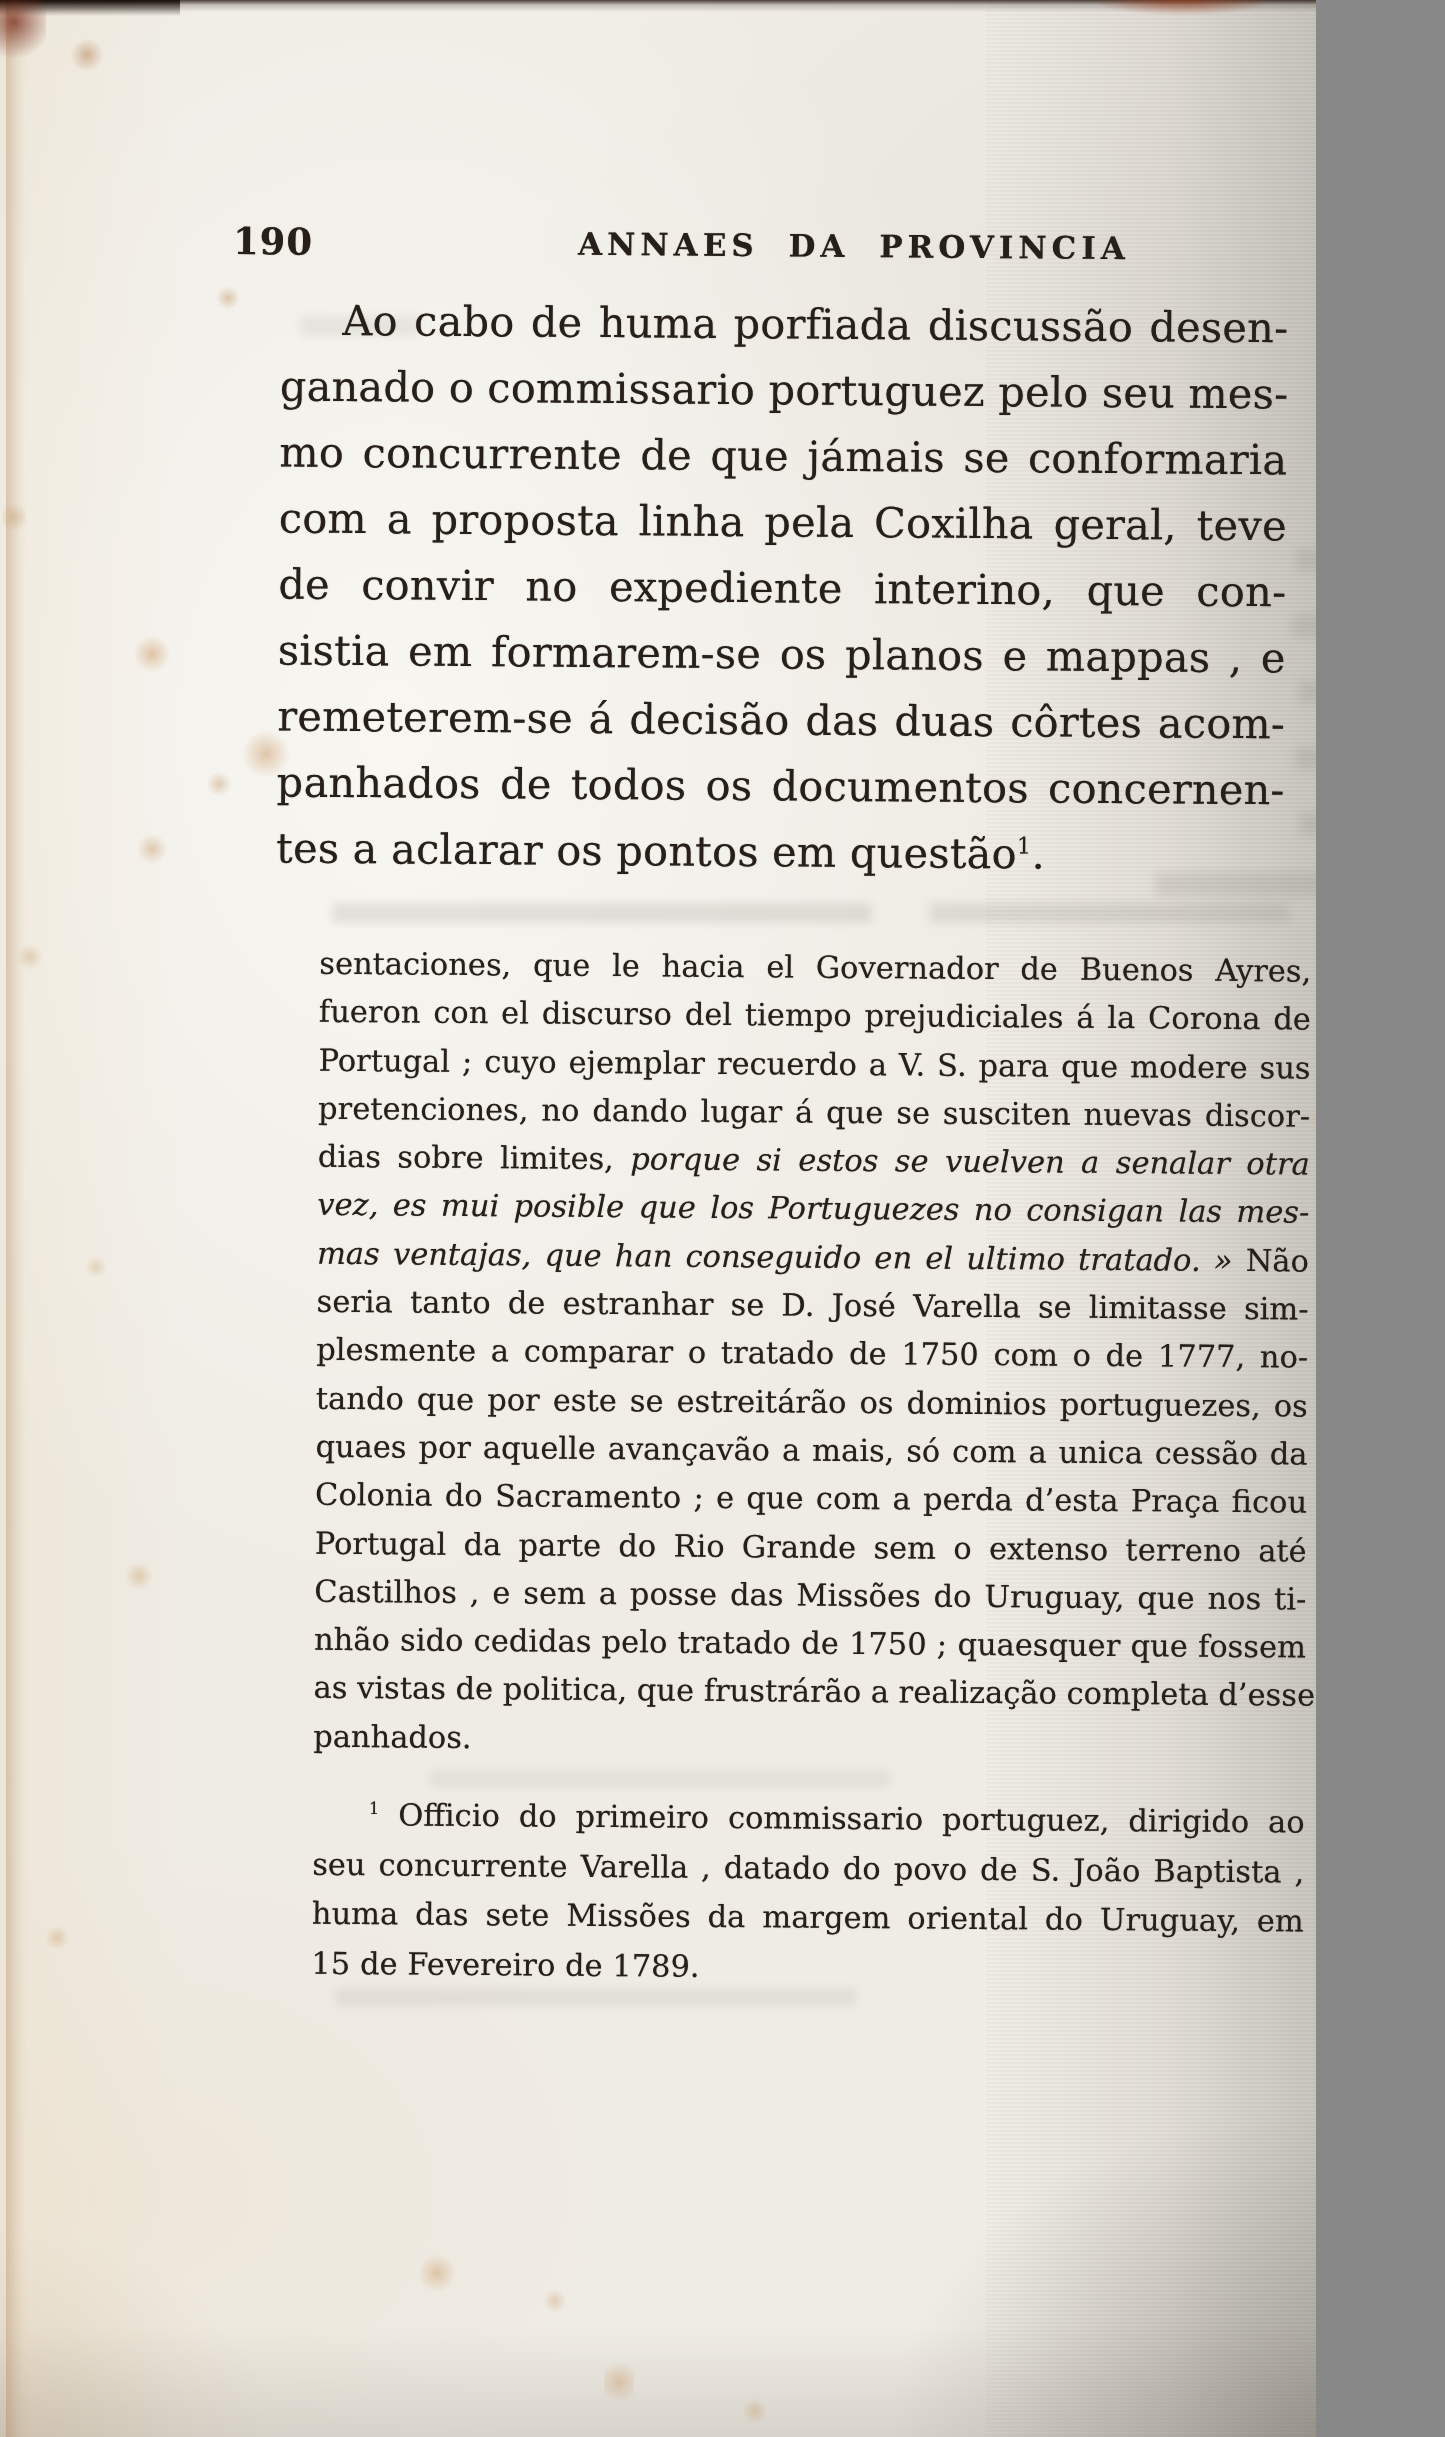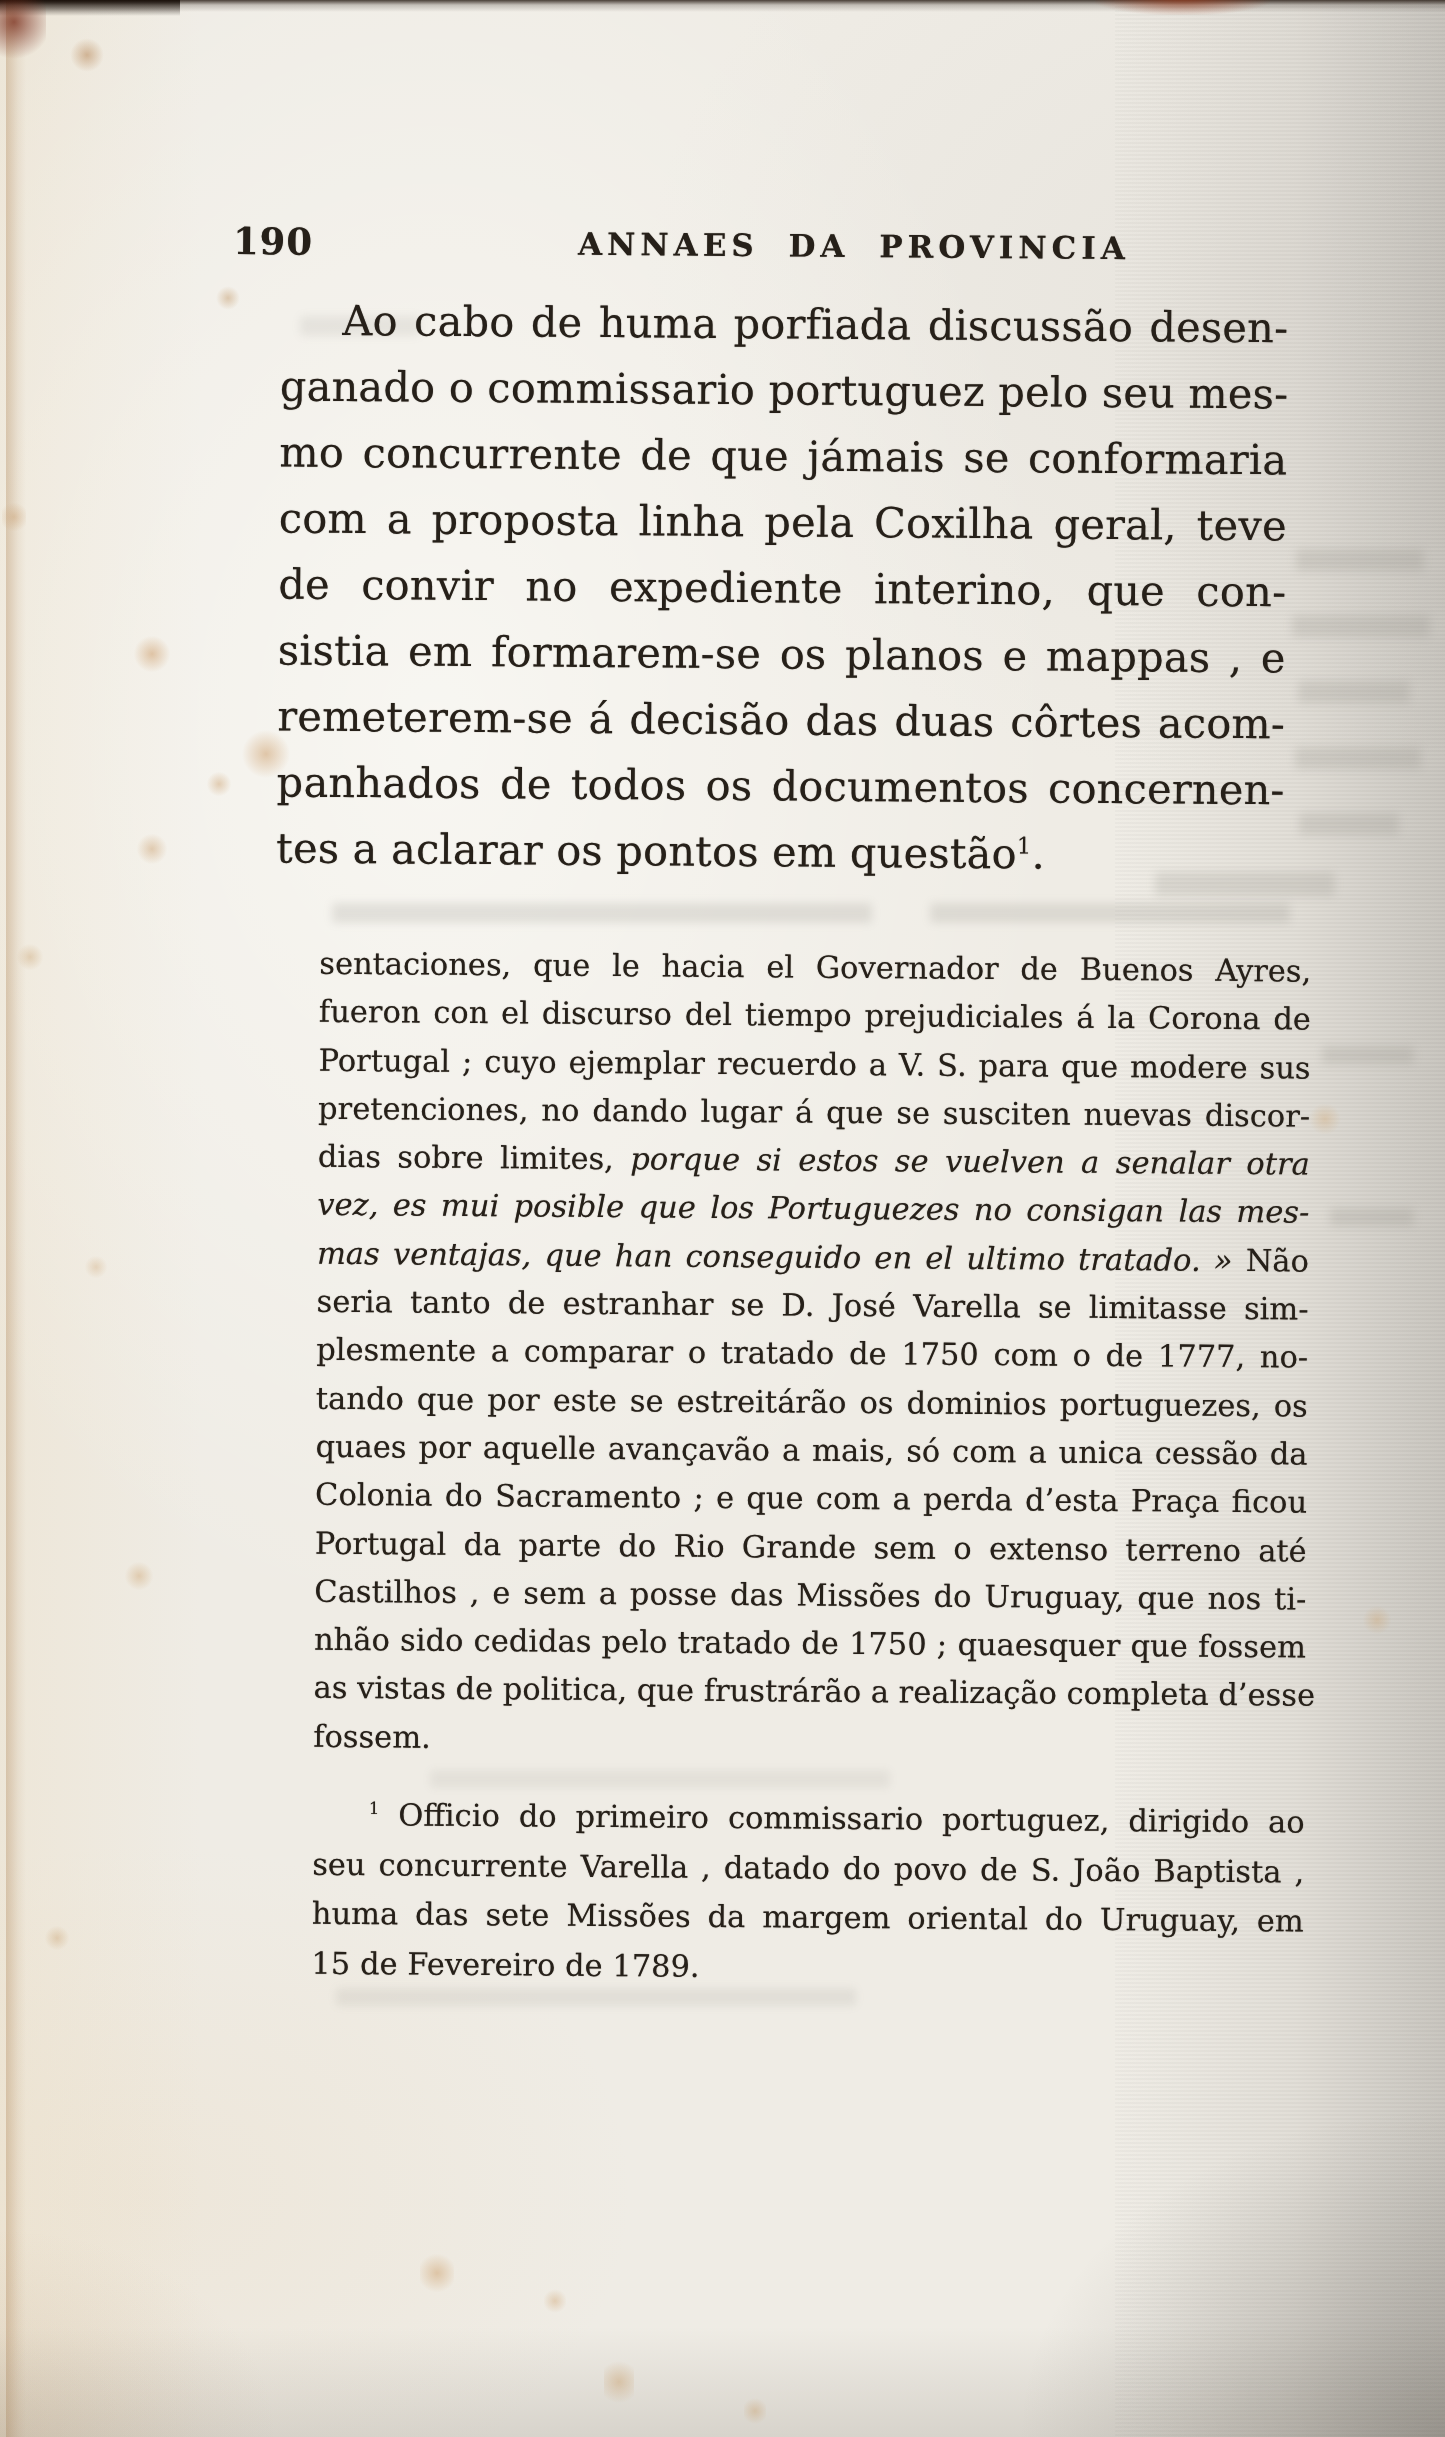--- a/index.html
+++ b/index.html
@@ -1,17 +1,17 @@
 <!DOCTYPE html>
 <html><head>
 <meta charset="utf-8">
 <style>
   html,body{margin:0;padding:0;background:#888;}
   .page{
-    position:relative;width:1445px;height:2437px;overflow:hidden;
+    position:relative;width:1316px;height:2437px;overflow:hidden;
     background-color:#efece5;
     background-image:
       radial-gradient(ellipse 900px 1300px at 30% 30%, rgba(255,255,252,.55), transparent 70%),
       linear-gradient(to right, rgba(232,210,170,.22), transparent 14%),
       radial-gradient(ellipse 700px 500px at 10% 90%, rgba(228,198,152,.15), transparent 70%),
       radial-gradient(ellipse 900px 700px at 88% 12%, rgba(212,208,202,.28), transparent 70%);
     font-family:"DejaVu Serif","Liberation Serif",serif;
     color:#262019;
   }
   
@@ -122,21 +122,21 @@
       <div class="tline"><span></span><span class="it">mas ventajas, que han conseguido en el ultimo tratado. »</span><span> Não</span></div>
       <div class="tline"><span>seria tanto de estranhar se D. José Varella se limitasse sim-</span><span class="it"></span><span></span></div>
       <div class="tline"><span>plesmente a comparar o tratado de 1750 com o de 1777, no-</span><span class="it"></span><span></span></div>
       <div class="tline"><span>tando que por este se estreitárão os dominios portuguezes, os</span><span class="it"></span><span></span></div>
       <div class="tline"><span>quaes por aquelle avançavão a mais, só com a unica cessão da</span><span class="it"></span><span></span></div>
       <div class="tline"><span>Colonia do Sacramento ; e que com a perda d’esta Praça ficou</span><span class="it"></span><span></span></div>
       <div class="tline"><span>Portugal da parte do Rio Grande sem o extenso terreno até</span><span class="it"></span><span></span></div>
       <div class="tline"><span>Castilhos , e sem a posse das Missões do Uruguay, que nos ti-</span><span class="it"></span><span></span></div>
       <div class="tline"><span>nhão sido cedidas pelo tratado de 1750 ; quaesquer que fossem</span><span class="it"></span><span></span></div>
       <div class="tline"><span>as vistas de politica, que frustrárão a realização completa d’esse</span><span class="it"></span><span></span></div>
-      <div class="tline noj"><span>fossem.</span><span class="it"></span><span></span></div>
+      <div class="tline noj"><span>panhados.</span><span class="it"></span><span></span></div>
     </section>
 
     <section class="footnote">
       <div class="tline indent"><sup class="fnmark">1</sup>&nbsp;<span>Officio do primeiro commissario portuguez, dirigido ao</span></div>
       <div class="tline">seu concurrente Varella , datado do povo de S. João Baptista ,</div>
       <div class="tline">huma das sete Missões da margem oriental do Uruguay, em</div>
       <div class="tline noj">15 de Fevereiro de 1789.</div>
     </section>
 
   </div>

